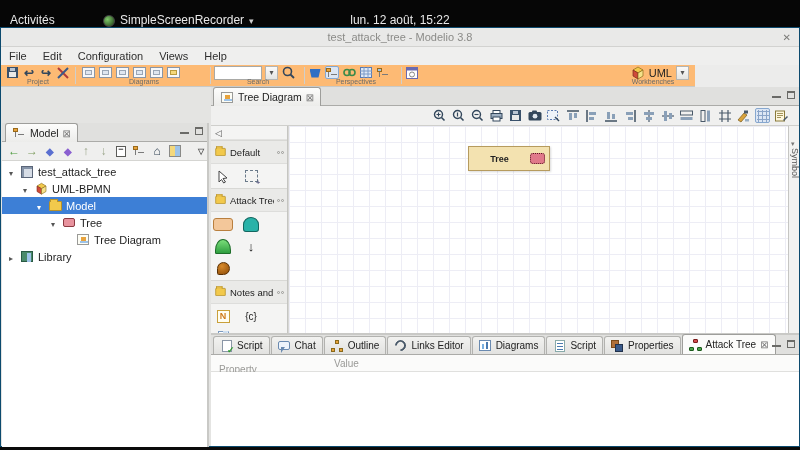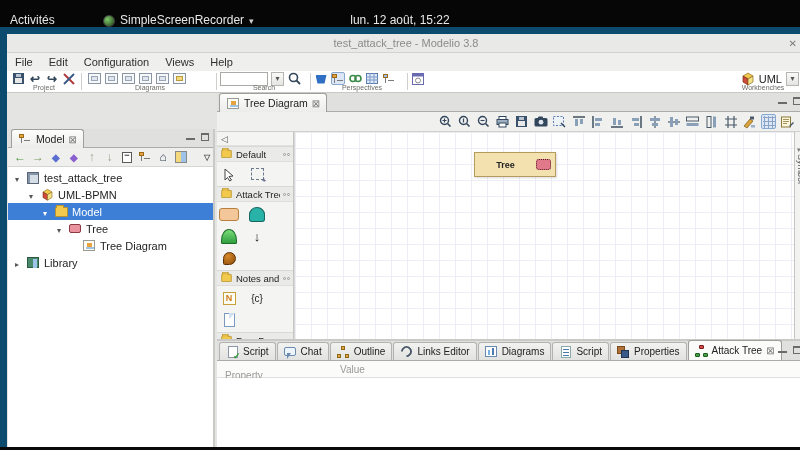--- a/index.html
+++ b/index.html
@@ -14,34 +14,34 @@
   .ssr-dot { width:12px; height:12px; border-radius:50%;
     background:radial-gradient(circle at 35% 35%, #7ec86a, #1d3a14); border:1px solid #444; }
   .g-caret::before { content:"▾"; font-size:9px; color:#cfcfcf; }
   .net-ico svg, .vol-ico svg { display:block; }
   .batt { width:13px; height:9px; border:1px solid #cfcfcf; border-radius:2px; position:relative; }
   .batt::after { content:""; position:absolute; right:-3px; top:2px; width:2px; height:3px; background:#cfcfcf; }
   .batt i { position:absolute; left:1px; top:1px; bottom:1px; width:9px; background:#cfcfcf; }
 
   
   #window { position:absolute; left:0; top:27px; width:800px; height:420px;
-    background:#ececeb; border:7px solid #0c4a6e; }
+    background:#ececeb; border:1px solid #0c4a6e; }
   #titlebar { position:absolute; left:0; top:0; width:798px; height:19px;
     background:#e9e9e8; border-bottom:1px solid #d2d2d0; color:#8b8b88; font-size:11px; }
   #titlebar .t { position:absolute; width:100%; text-align:center; top:3px; }
   .g-winclose::before { content:"✕"; color:#7b7b78; font-size:10px; }
   #win-close { position:absolute; right:8px; top:3px; cursor:default; }
 
   #menubar { position:absolute; left:0; top:19px; width:798px; height:18px;
     background:#efefee; font-size:11px; color:#2e2e2e; display:flex; align-items:center; }
   #menubar span { padding:2px 8px; }
 
   
-  #toolbar { position:absolute; left:0; top:37px; width:798px; height:22px;
-    background:#ffffff; border-bottom:1px solid #c9c9c6; font-size:7px; color:#6b6b68; }
+  #toolbar { position:absolute; left:0; top:37px; width:694px; height:22px;
+    background:#fdba74; border-bottom:1px solid #c9c9c6; font-size:7px; color:#6b6b68; }
   .tgroup { position:absolute; top:0; height:21px; }
   .tgroup .icons { display:flex; align-items:center; gap:3px; height:14px; padding-top:1px; }
   .tgroup .glabel { text-align:center; margin-top:-1px; }
   .tsep { position:absolute; top:2px; width:1px; height:17px; background:#cfcfcc; }
   .tico { display:inline-flex; align-items:center; justify-content:center;
     width:14px; height:13px; }
   .g-undo::before { content:"↩"; font-weight:bold; font-size:12px; color:#33475c; }
   .g-redo::before { content:"↪"; font-weight:bold; font-size:12px; color:#33475c; }
   .floppy { width:11px; height:11px; background:#3a516b; position:relative; }
   .floppy i { position:absolute; left:2px; bottom:1px; width:7px; height:5px; background:#e8e8e8; }
@@ -119,21 +119,21 @@
   #diag-toolbar { position:absolute; left:0; top:19px; width:100%; height:20px;
     background:#f0f0ef; border-bottom:1px solid #cfcfcc; display:flex; align-items:center;
     justify-content:flex-end; gap:4px; padding-right:10px; }
   #diag-toolbar .tico { width:15px; height:15px; }
 
   
   #palette { position:absolute; left:0; top:39px; width:77px; bottom:27px;
     background:#f4f4f3; border-right:1px solid #c5c5c2; font-size:10px; }
   .g-pin::before{content:"◁"; font-size:9px; color:#555;}
   .pal-pin { height:14px; display:flex; align-items:center; padding-left:4px; border-bottom:1px solid #e2e2e0; }
-  .pal-head { height:16px; display:flex; align-items:center; gap:3px; padding:0 3px;
+  .pal-head { height:24px; display:flex; align-items:center; gap:3px; padding:0 3px;
     background:#eaeae8; border-top:1px solid #d8d8d5; border-bottom:1px solid #dddddb; color:#222; }
   .pal-head .folder { transform:scale(.8); }
   .pal-head .title { flex:1; font-size:9.5px; white-space:nowrap; overflow:hidden; }
   .pal-dots { display:flex; gap:1px; }
   .pal-dots i { width:3px; height:3px; border-radius:50%; border:1px solid #9a9a97; }
   .pal-tools { display:flex; flex-wrap:wrap; padding:3px 2px; gap:4px 8px; align-items:center; }
   .ptool { width:20px; height:18px; display:inline-flex; align-items:center; justify-content:center; }
   .cursor-svg svg { display:block; }
   .marquee { width:13px; height:12px; border:1px dashed #6a7a8a; position:relative; }
   .marquee::after { content:"+"; position:absolute; right:-4px; bottom:-6px; font-size:8px; color:#336; }

